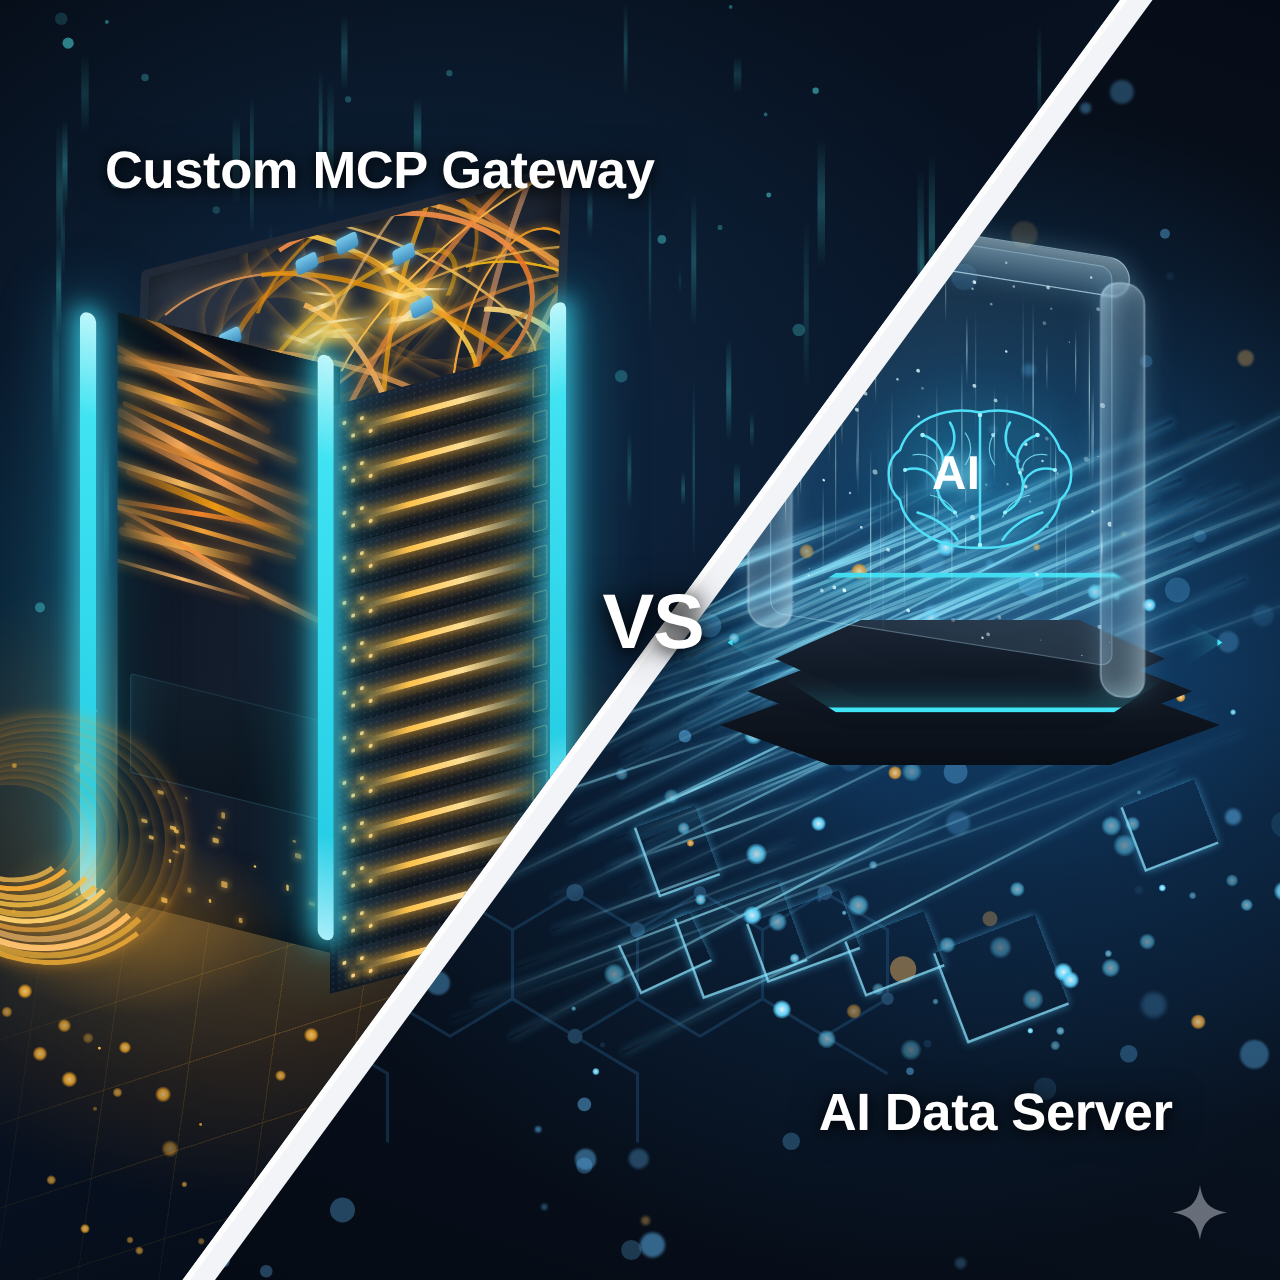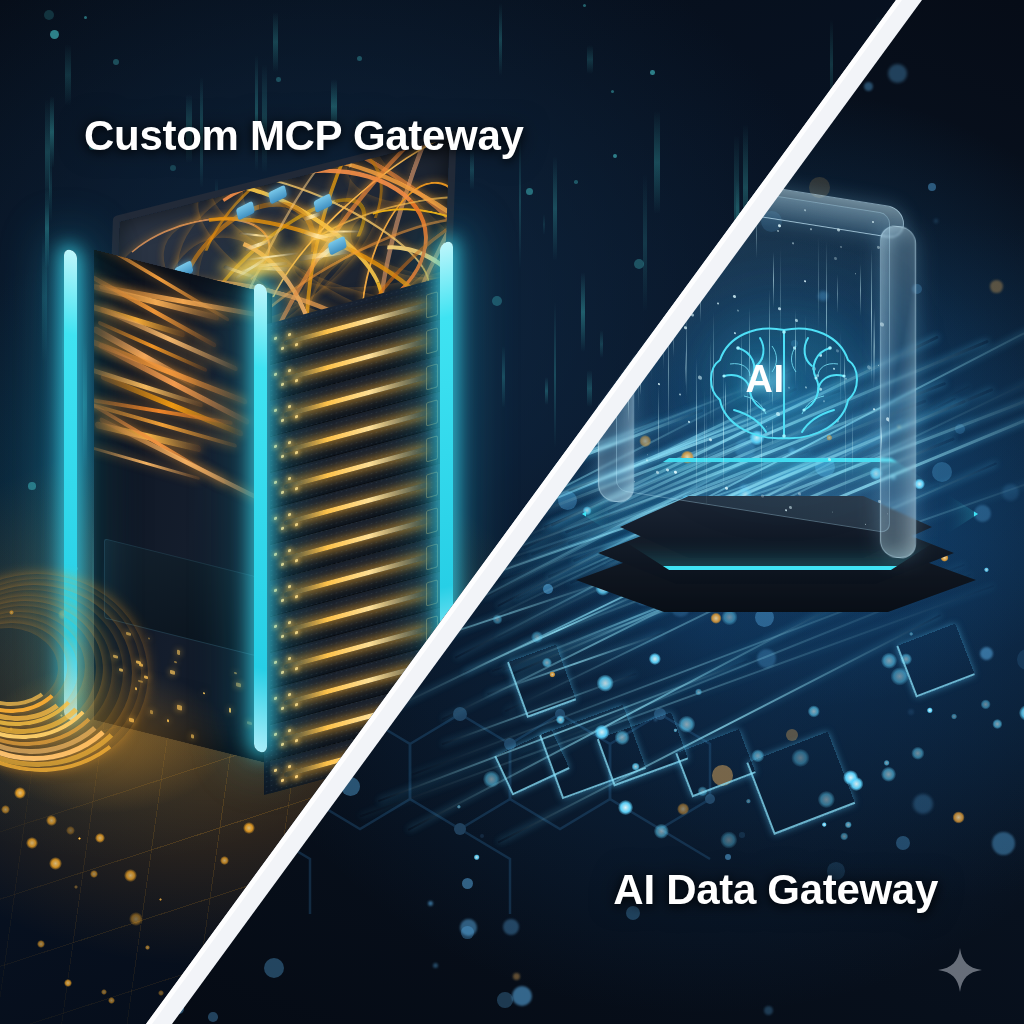--- a/index.html
+++ b/index.html
@@ -1111,20 +1111,21 @@
     <div id="brain-label">AI</div>
   </div>
 
   <svg id="divider" viewBox="0 0 1024 1024">
     <polygon points="896,0 922,0 172,1024 146,1024" fill="#f2f4f8"></polygon>
     <polygon points="896,0 902,0 152,1024 146,1024" fill="#ffffff" opacity=".9"></polygon>
   </svg>
 
   <div class="label" id="label-left">Custom MCP Gateway</div>
 
-  <div class="label" id="label-right">AI Data Gateway</div>
-
+  <div class="label" id="label-right">AI Data Server</div>
+
+  <div id="vs-badge">VS</div>
 
   <svg id="sparkle" viewBox="0 0 48 48">
     <path d="M24 2 C26 16 32 22 46 24 C32 26 26 32 24 46 C22 32 16 26 2 24 C16 22 22 16 24 2 Z" fill="#b6bcc6"></path>
   </svg>
 
 </div>
 
 </body></html>

